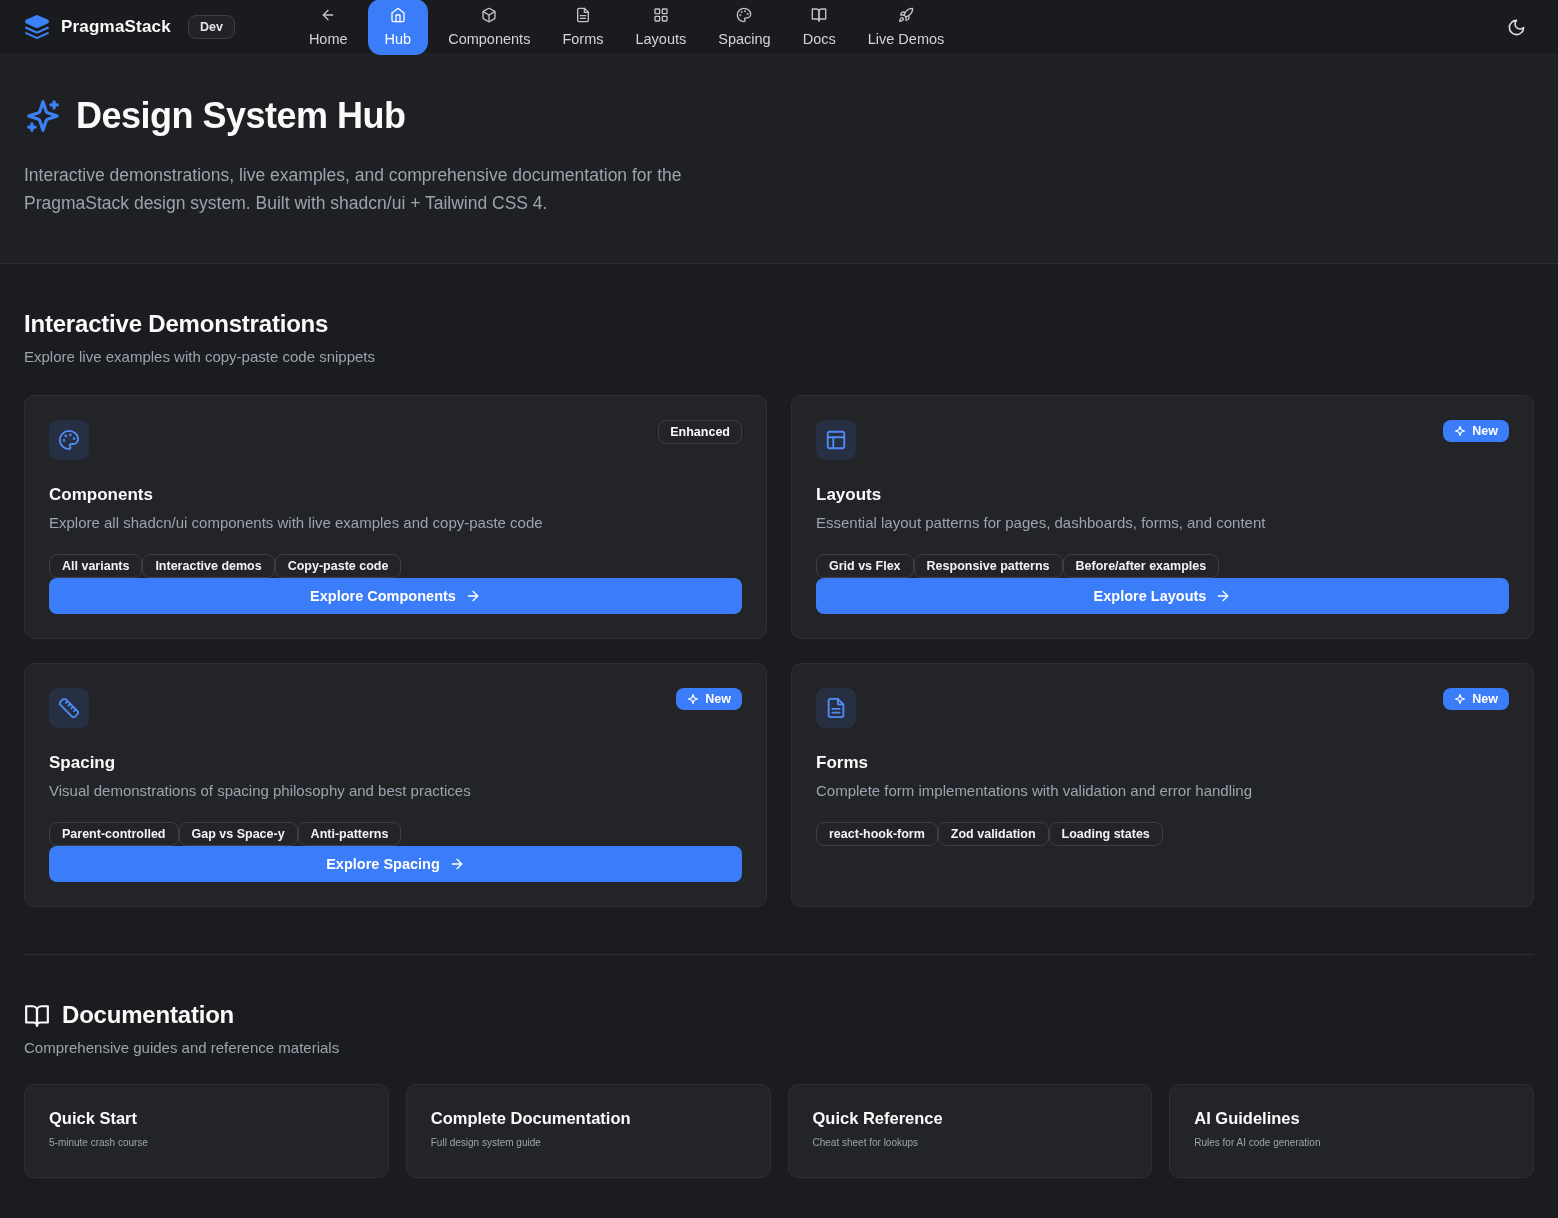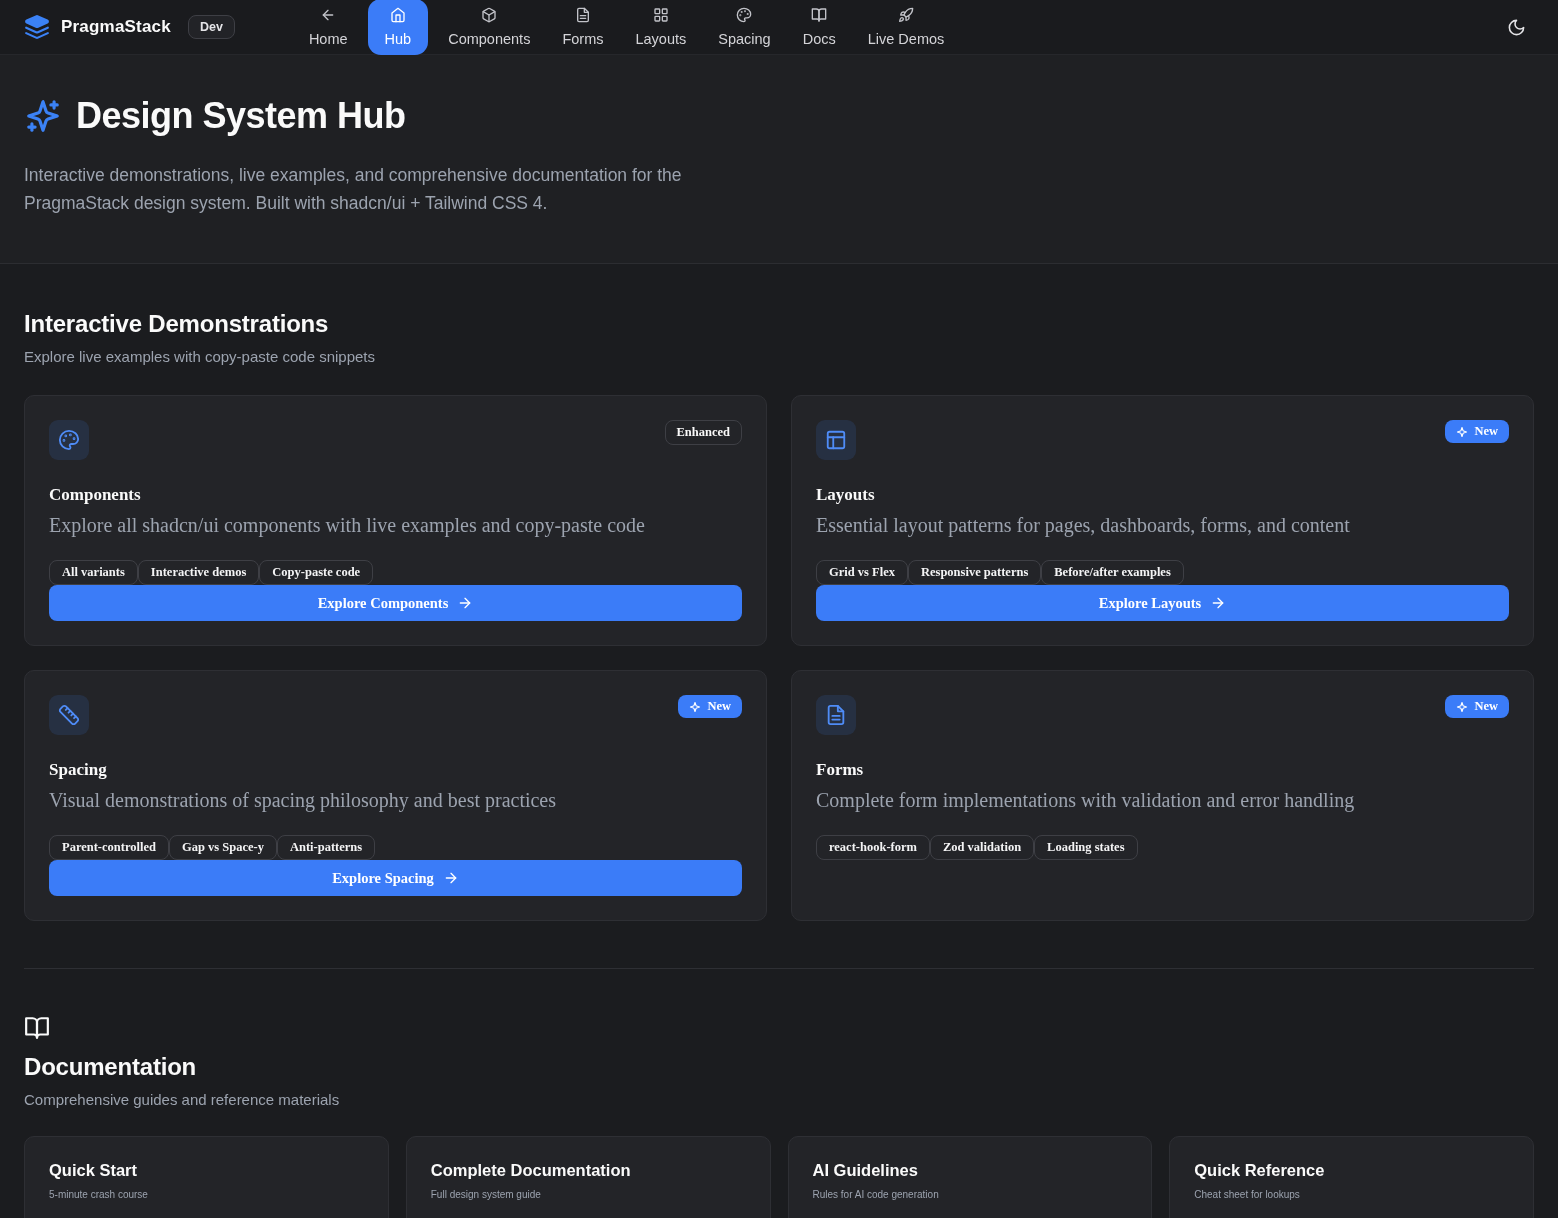--- a/index.html
+++ b/index.html
@@ -68,29 +68,28 @@
     max-width: 745px;
     font-size: 17.5px;
     line-height: 1.6;
     color: #9ca3af;
   }
 
   
   .main { padding: 0 24px 20px 24px; }
   .section-head { margin-top: 46px; }
   .section-title { font-size: 24px; font-weight: 700; letter-spacing: -.2px; }
-  .section-title-row { display: flex; align-items: flex-start; gap: 12px; flex-direction: column; }
+  .section-title-row { display: flex; align-items: flex-end; gap: 12px; }
   .section-sub { margin-top: 10px; font-size: 15px; color: #9ca3af; }
 
   .demo-grid {
     margin-top: 30px;
     display: grid;
     grid-template-columns: 1fr 1fr;
     gap: 24px;
-    font-family: Liberation Serif, serif;
   }
   .demo-card {
     background: #232428;
     border: 1px solid #2e2f34;
     border-radius: 10px;
     padding: 24px;
   }
   .card-top { display: flex; align-items: flex-start; justify-content: space-between; }
   .icon-tile {
     width: 40px; height: 40px;
@@ -107,21 +106,21 @@
     background: transparent;
   }
   .badge-new {
     display: flex; align-items: center; gap: 6px;
     font-size: 12.5px; font-weight: 700; color: #fff;
     padding: 4px 11px;
     border-radius: 8px;
     background: #3b7cf8;
   }
   .card-title { margin-top: 25px; font-size: 17px; font-weight: 700; }
-  .card-desc { margin-top: 9px; font-size: 20px; color: #9ca3af; }
+  .card-desc { margin-top: 9px; font-size: 15px; color: #9ca3af; }
   .tag-row { margin-top: 23px; display: flex; }
   .tag {
     font-size: 12.5px; font-weight: 700; color: #f4f4f5;
     padding: 4px 12px;
     border: 1px solid #3e3f45;
     border-radius: 8px;
   }
   .explore-btn {
     width: 100%; height: 36px;
     display: flex; align-items: center; justify-content: center; gap: 9px;
@@ -441,22 +440,22 @@
   <div class="docs-grid">
     <div class="doc-card">
       <h3 class="doc-title">Quick Start</h3>
       <p class="doc-sub">5-minute crash course</p>
     </div>
     <div class="doc-card">
       <h3 class="doc-title">Complete Documentation</h3>
       <p class="doc-sub">Full design system guide</p>
     </div>
     <div class="doc-card">
+      <h3 class="doc-title">Quick Reference</h3>
+      <p class="doc-sub">Cheat sheet for lookups</p>
+    </div>
+    <div class="doc-card">
       <h3 class="doc-title">AI Guidelines</h3>
       <p class="doc-sub">Rules for AI code generation</p>
     </div>
-    <div class="doc-card">
-      <h3 class="doc-title">Quick Reference</h3>
-      <p class="doc-sub">Cheat sheet for lookups</p>
-    </div>
   </div>
 
 </main>
 
 </body></html>

